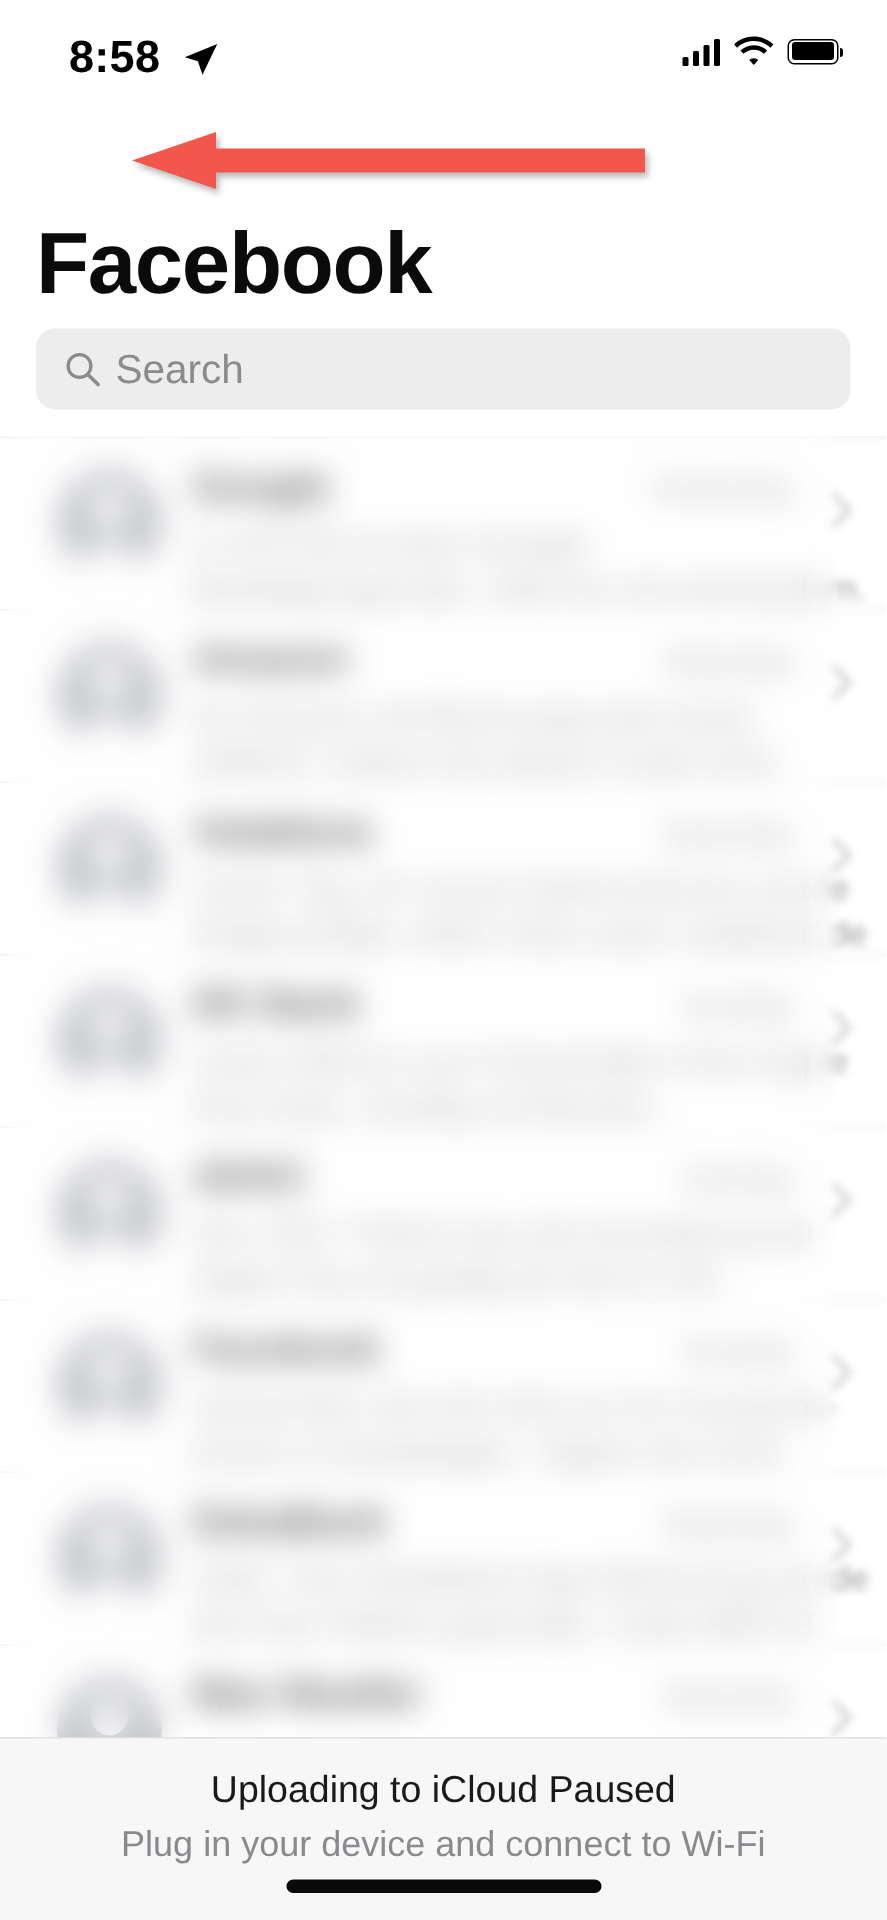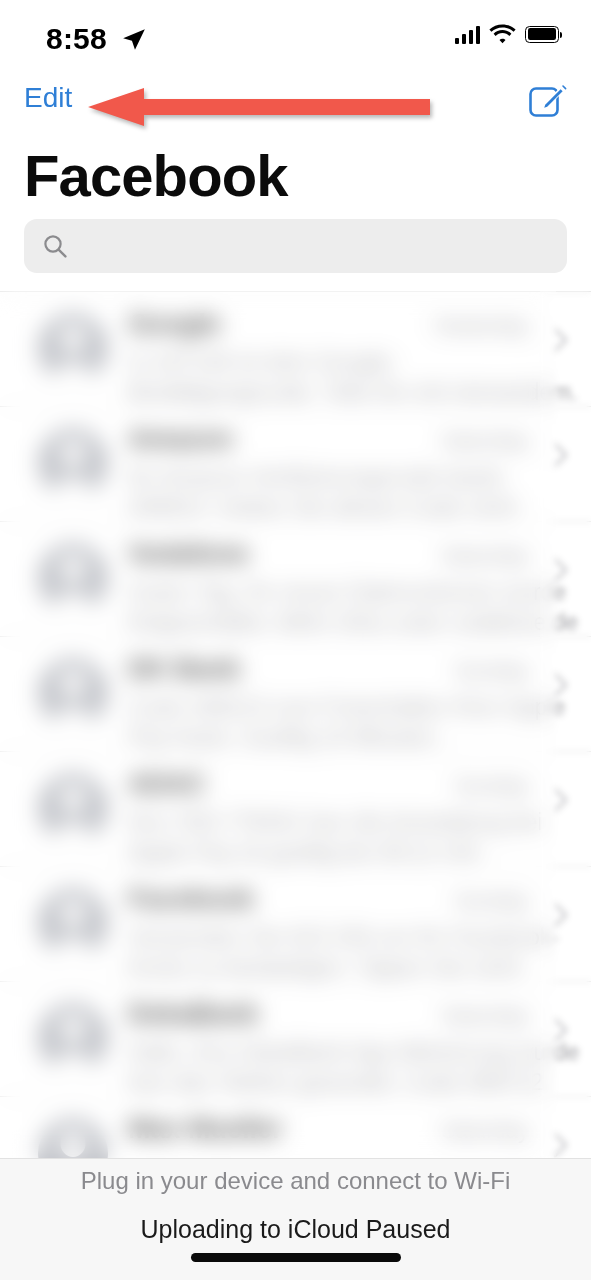--- a/index.html
+++ b/index.html
@@ -225,42 +225,33 @@
         <path d="M13.5 3.4c4.3 0 8.2 1.7 11.1 4.4l2-2.2C23.3 2.3 18.6.4 13.5.4S3.7 2.3.4 5.6l2 2.2C5.3 5.1 9.2 3.4 13.5 3.4z" fill="#000"></path>
         <path d="M13.5 9.1c2.7 0 5.1 1.1 6.9 2.8l2-2.2C20.1 7.5 17 6.1 13.5 6.1S6.9 7.5 4.6 9.7l2 2.2c1.8-1.7 4.2-2.8 6.9-2.8z" fill="#000"></path>
         <path d="M13.5 14.8c1.2 0 2.2.5 3 1.2l-3 3.3-3-3.3c.8-.7 1.8-1.2 3-1.2z" fill="#000"></path>
       </svg>
       <div id="batt">
           <span></span>
         </div>
     </div>
   </div>
 
-  <div id="navbar">
-    <div id="edit-btn">Edit</div>
-
-    <svg id="compose-btn" viewBox="0 0 40 40">
-      <rect x="3.5" y="8.5" width="27" height="27" rx="5.5" fill="none" stroke="#2f7fd6" stroke-width="2.6"></rect>
-      <path d="M17 24 L34 6.5 L38 10 L20.5 27.5 L16 29 Z" fill="#ffffff"></path>
-      <path d="M18.2 24.8 L33.6 9.2 L35.6 11.2 L20.2 26.8 L17.2 27.8 Z" fill="#2f7fd6"></path>
-      <path d="M36 6 L38.6 8.6" stroke="#2f7fd6" stroke-width="1.6" stroke-linecap="round"></path>
-    </svg>
-  </div>
 
   <svg id="arrow" viewBox="0 0 346 42" preserveAspectRatio="none">
     <path d="M346 13 L60 13 L60 2 L4 21 L60 40 L60 29 L346 29 Z" fill="#f1584b"></path>
   </svg>
 
   <div id="page-title">Facebook</div>
 
   <div id="search-wrap">
     <svg id="search-icon" viewBox="0 0 26 26">
       <circle cx="11" cy="11" r="7.6" fill="none" stroke="#8b8b8e" stroke-width="2.2"></circle>
       <path d="M16.6 16.6 L23.4 23.4" stroke="#8b8b8e" stroke-width="2.4" stroke-linecap="round"></path>
     </svg>
+    <input id="search-input" type="text" placeholder="Search" style="">
   </div>
 
   <div id="list">
 
   <div class="row">
         <div class="sep"></div>
         <div class="avatar">
           <div class="head"></div>
           <div class="body"></div>
         </div>
@@ -392,18 +383,18 @@
         <svg class="chev" viewBox="0 0 16 26">
           <path d="M2 2 L13 13 L2 24" fill="none" stroke="#b9b9bd" stroke-width="2.6" stroke-linecap="round" stroke-linejoin="round"></path>
         </svg>
       </div>
     </div>
 
   <div id="blur-mask"></div>
   <div id="blur-mask-2"></div>
 
   <div id="banner">
+    <div id="banner-title">Uploading to iCloud Paused</div>
     <div id="banner-sub">Plug in your device and connect to Wi-Fi</div>
-    <div id="banner-title">Uploading to iCloud Paused</div>
   </div>
 
   <div id="home-ind"></div>
 </div>
 
 </body></html>

